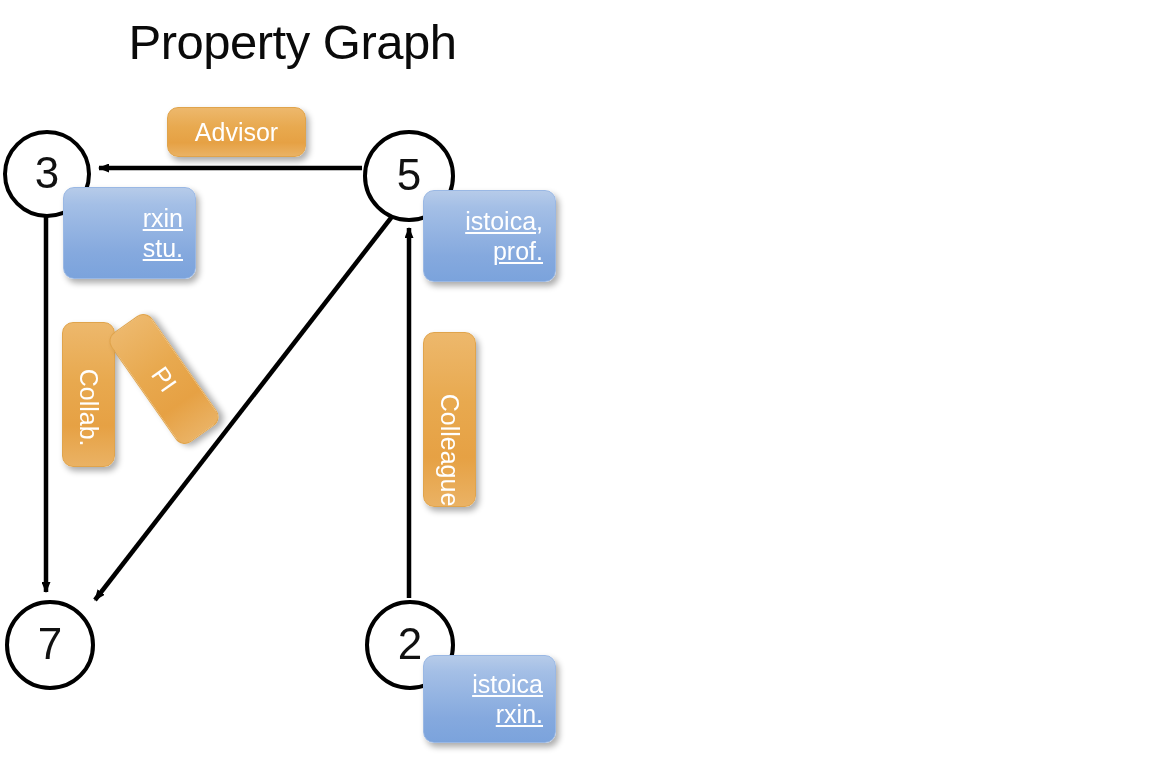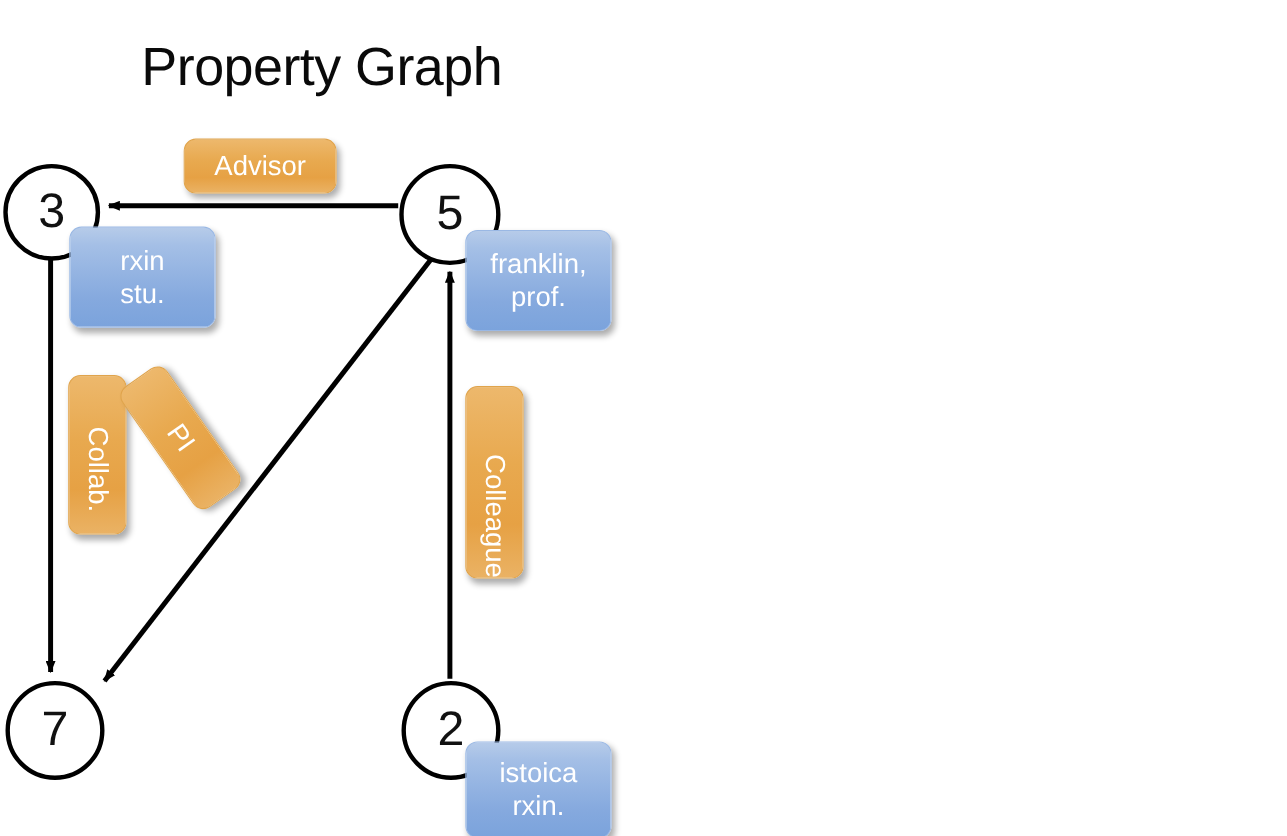--- a/index.html
+++ b/index.html
@@ -14,21 +14,21 @@
     position: relative;
     overflow: hidden;
     font-family: "Liberation Sans", sans-serif;
     color: #000000;
   }
 
   
   #graph-panel {
     position: absolute;
     left: 0; top: 0;
-    width: 585px; height: 540px; margin-top: 19px;
+    width: 585px; height: 540px;
   }
   #tables-panel {
     position: absolute;
     left: 585px; top: 0;
     width: 585px; height: 760px;
   }
 
   
   .panel-title {
     position: absolute;
@@ -105,21 +105,21 @@
     display: block;
     white-space: pre-line;
     width: 100%;
   }
 
   
   #box-rxin     { left: 63px;  top: 187px; width: 133px; height: 92px; justify-content: flex-start; }
   #box-franklin { left: 423px; top: 190px; width: 133px; height: 92px; justify-content: flex-start; }
   #box-jgonzal  { left: 63px;  top: 655px; width: 133px; height: 88px; justify-content: flex-start; }
   #box-istoica  { left: 423px; top: 655px; width: 133px; height: 88px; justify-content: flex-start; }
-  .tagbox.blue .tagtext { text-align: center; }
+  .tagbox.blue .tagtext { text-align: right; text-decoration: underline; }
 
   
   #box-advisor {
     left: 167px; top: 107px; width: 139px; height: 50px; justify-content: center;
   }
   #box-collab {
     left: 62px; top: 322px; width: 53px; height: 145px;
   }
   #box-collab .tagtext {
     transform: rotate(90deg);
@@ -196,21 +196,21 @@
   </div>
   <div class="tagbox orange" id="box-colleague">
     <span class="tagtext">Colleague</span>
   </div>
 
   <div class="tagbox blue" id="box-rxin">
     <span class="tagtext">rxin
 stu.</span>
   </div>
   <div class="tagbox blue" id="box-franklin">
-    <span class="tagtext">franklin,
+    <span class="tagtext">istoica,
 prof.</span>
   </div>
   <div class="tagbox blue" id="box-istoica">
     <span class="tagtext">istoica
 rxin.</span>
   </div>
 </div>
 
 <div id="tables-panel">
 

